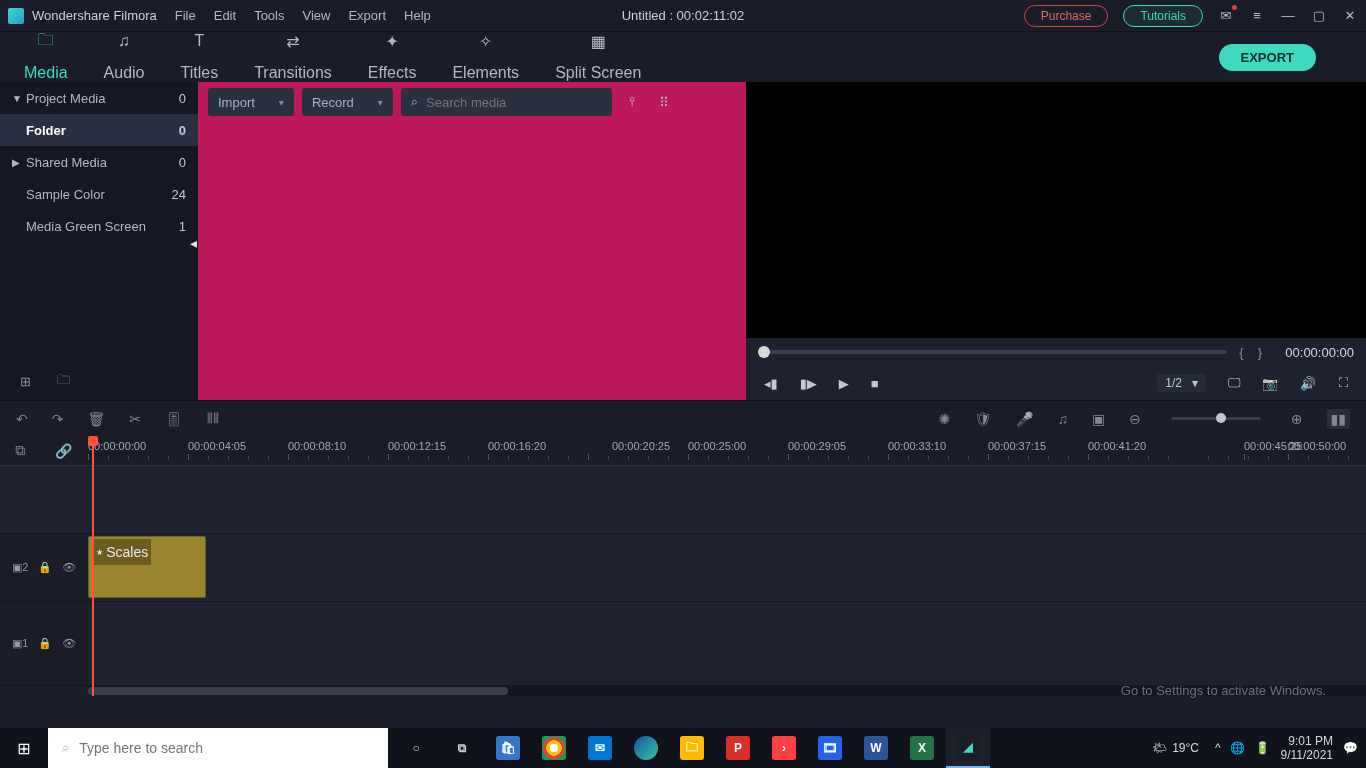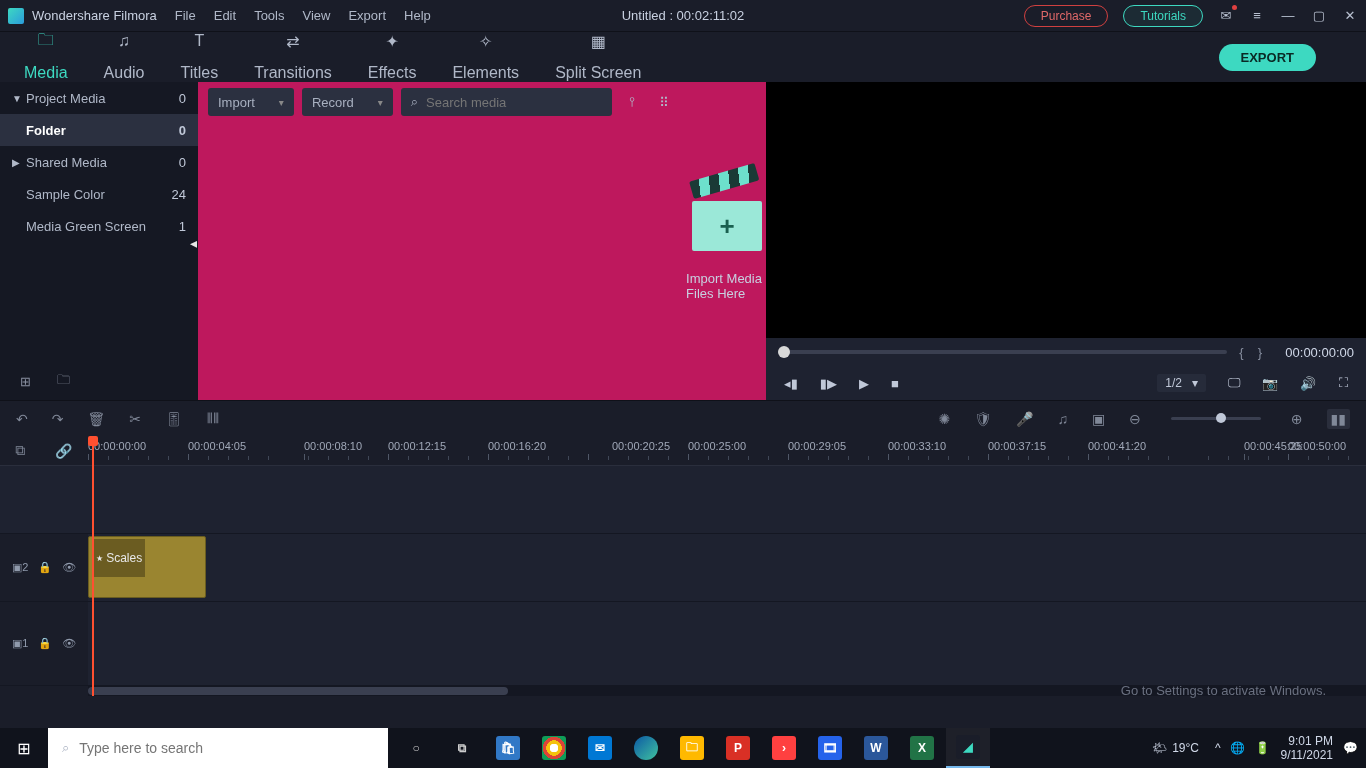--- a/index.html
+++ b/index.html
@@ -81,21 +81,21 @@
 .tick { position:absolute; top:20px; width:1px; height:4px; background:#404858; }
 .tl-playhead { position:absolute; left:92px; top:0; width:2px; height:260px; background:#ff5030; z-index:5; }
 .tl-playhead::before { content:""; position:absolute; top:0; left:-4px; width:10px; height:10px; background:#ff5030; border-radius:2px; }
 
 .tl-tracks { background:#1a1d29; }
 .tl-track { height:68px; display:flex; border-bottom:1px solid #141722; }
 .tl-track.gap { height:68px; background:#1e2230; }
 .tl-track-head { width:88px; display:flex; align-items:center; justify-content:center; gap:10px; color:#909aac; font-size:11px; }
 .tl-track-body { flex:1; position:relative; background:#1e2230; }
 .clip { position:absolute; top:2px; height:62px; background:#9a8530; border:1px solid #6a5d20; border-radius:2px; }
-.clip-lbl { position:absolute; top:2px; left:4px; font-size:12px; color:#e8e8e8; background:rgba(0,0,0,.3); padding:12px 3px; display:flex; align-items:center; gap:3px; }
+.clip-lbl { position:absolute; top:2px; left:4px; font-size:14px; color:#e8e8e8; background:rgba(0,0,0,.3); padding:5px 3px; display:flex; align-items:center; gap:3px; }
 .clip-lbl::before { content:"★"; font-size:8px; }
 .hscroll { position:absolute; bottom:0; left:88px; right:0; height:10px; background:#141722; }
 .hscroll-thumb { position:absolute; left:0; width:420px; height:8px; top:1px; background:#3a3f50; border-radius:4px; }
 
 
 .activate { position:absolute; right:40px; bottom:70px; text-align:left; color:#6a7080; pointer-events:none; }
 .activate .l1 { font-size:20px; color:#7a8090; }
 .activate .l2 { font-size:13px; }
 
 
@@ -213,27 +213,20 @@
       <div class="dd">
           <span>Record</span>
           <span class="chev">▾</span>
         </div>
       <div class="search">
           <span>⌕</span>
           <input placeholder="Search media" style="">
         </div>
       <div class="mp-icon">⫯</div>
       <div class="mp-icon">⠿</div>
-    </div>
-    <div class="mp-center">
-      <div class="clapper">
-        <div class="clap-top"></div>
-          <div class="clap-body"></div>
-      </div>
-      <div>Import Media Files Here</div>
     </div>
   </div>
 
   <div class="preview">
     <div class="prev-canvas"></div>
     <div class="prev-scrub">
       <div class="scrub-track"></div>
       <span class="brace">{</span>
       <span class="brace">}</span>
       <span class="prev-time">00:00:00:00</span>
@@ -286,21 +279,21 @@
         <div class="ruler-mark" style="left: 0px;">00:00:00:00</div>
         <div class="tick" style="left: 20px;"></div>
         <div class="tick" style="left: 40px;"></div>
         <div class="tick" style="left: 60px;"></div>
         <div class="tick" style="left: 80px;"></div>
         <div class="ruler-mark" style="left: 100px;">00:00:04:05</div>
         <div class="tick" style="left: 120px;"></div>
         <div class="tick" style="left: 140px;"></div>
         <div class="tick" style="left: 160px;"></div>
         <div class="tick" style="left: 180px;"></div>
-        <div class="ruler-mark" style="left: 216px;">00:00:08:10</div>
+        <div class="ruler-mark" style="left: 200px;">00:00:08:10</div>
         <div class="tick" style="left: 220px;"></div>
         <div class="tick" style="left: 240px;"></div>
         <div class="tick" style="left: 260px;"></div>
         <div class="tick" style="left: 280px;"></div>
         <div class="ruler-mark" style="left: 300px;">00:00:12:15</div>
         <div class="tick" style="left: 320px;"></div>
         <div class="tick" style="left: 340px;"></div>
         <div class="tick" style="left: 360px;"></div>
         <div class="tick" style="left: 380px;"></div>
         <div class="ruler-mark" style="left: 400px;">00:00:16:20</div>

